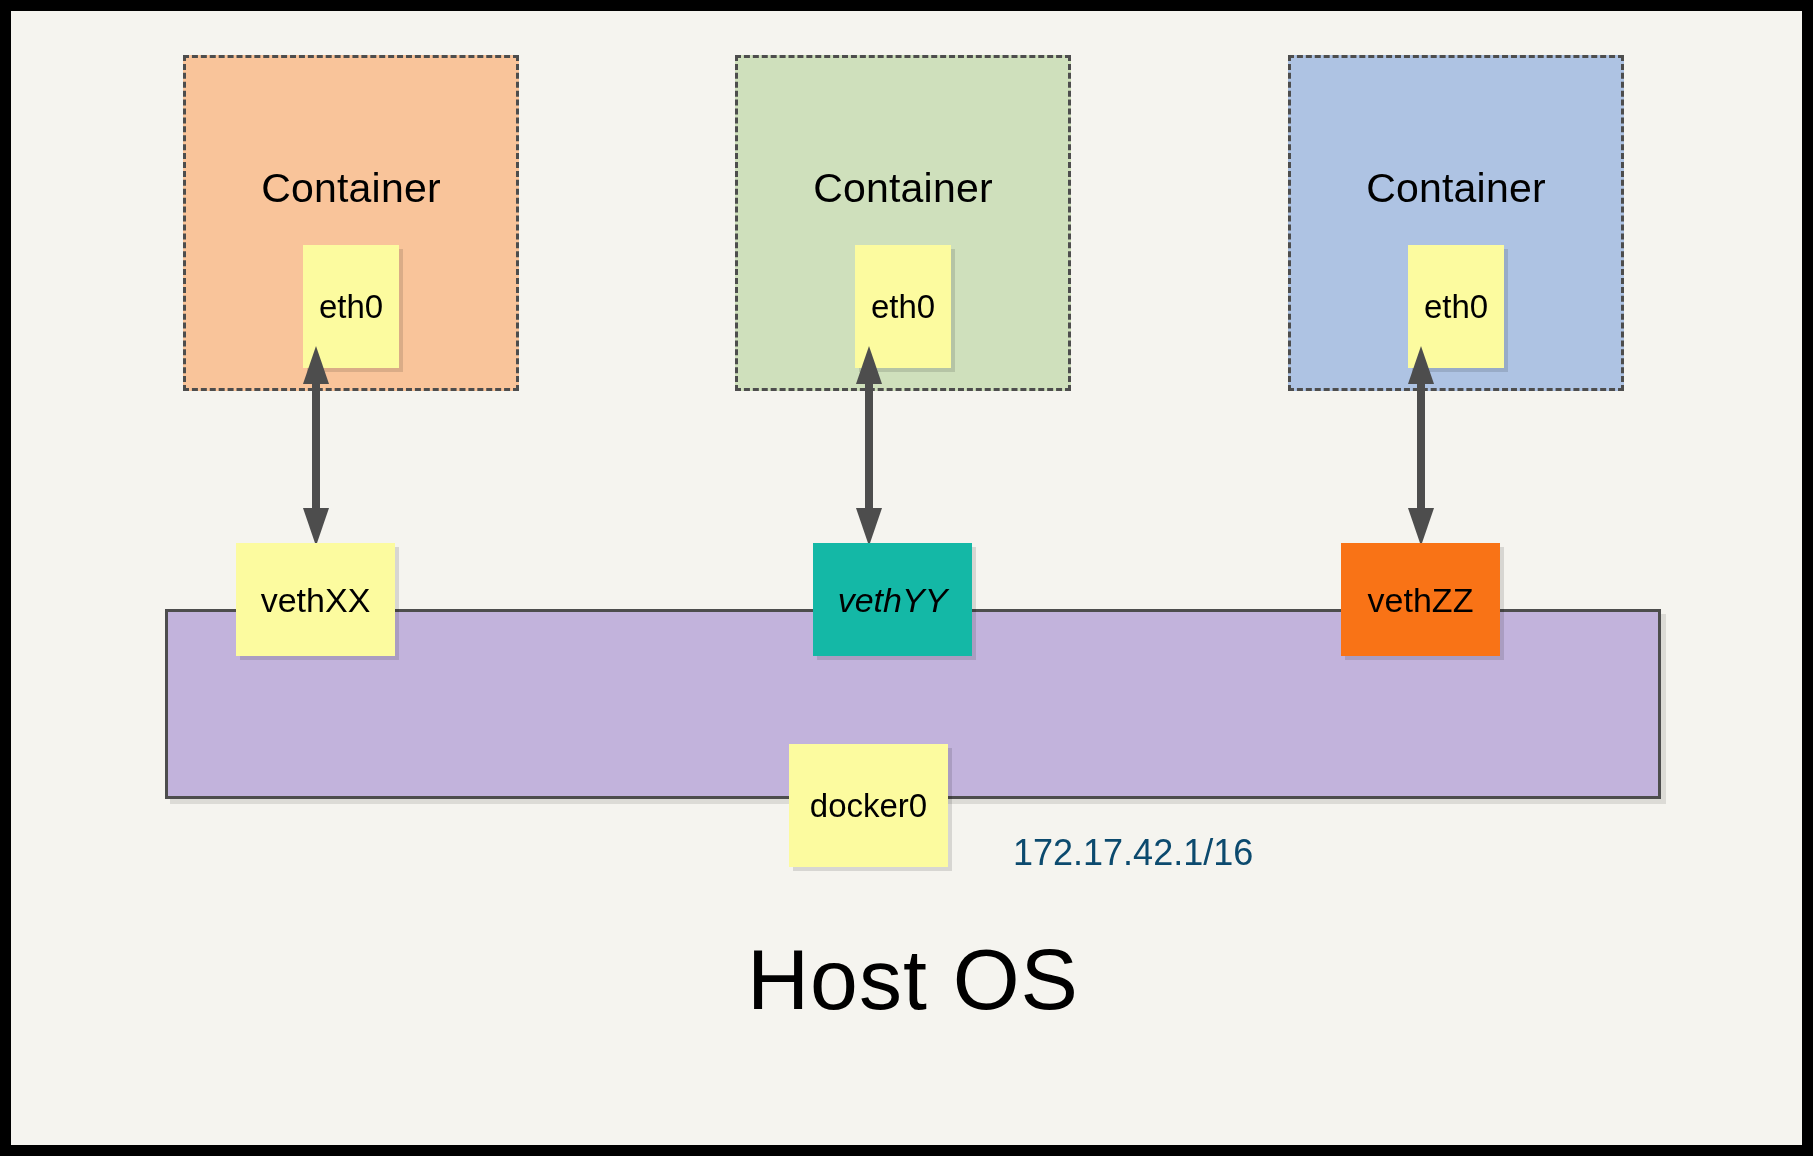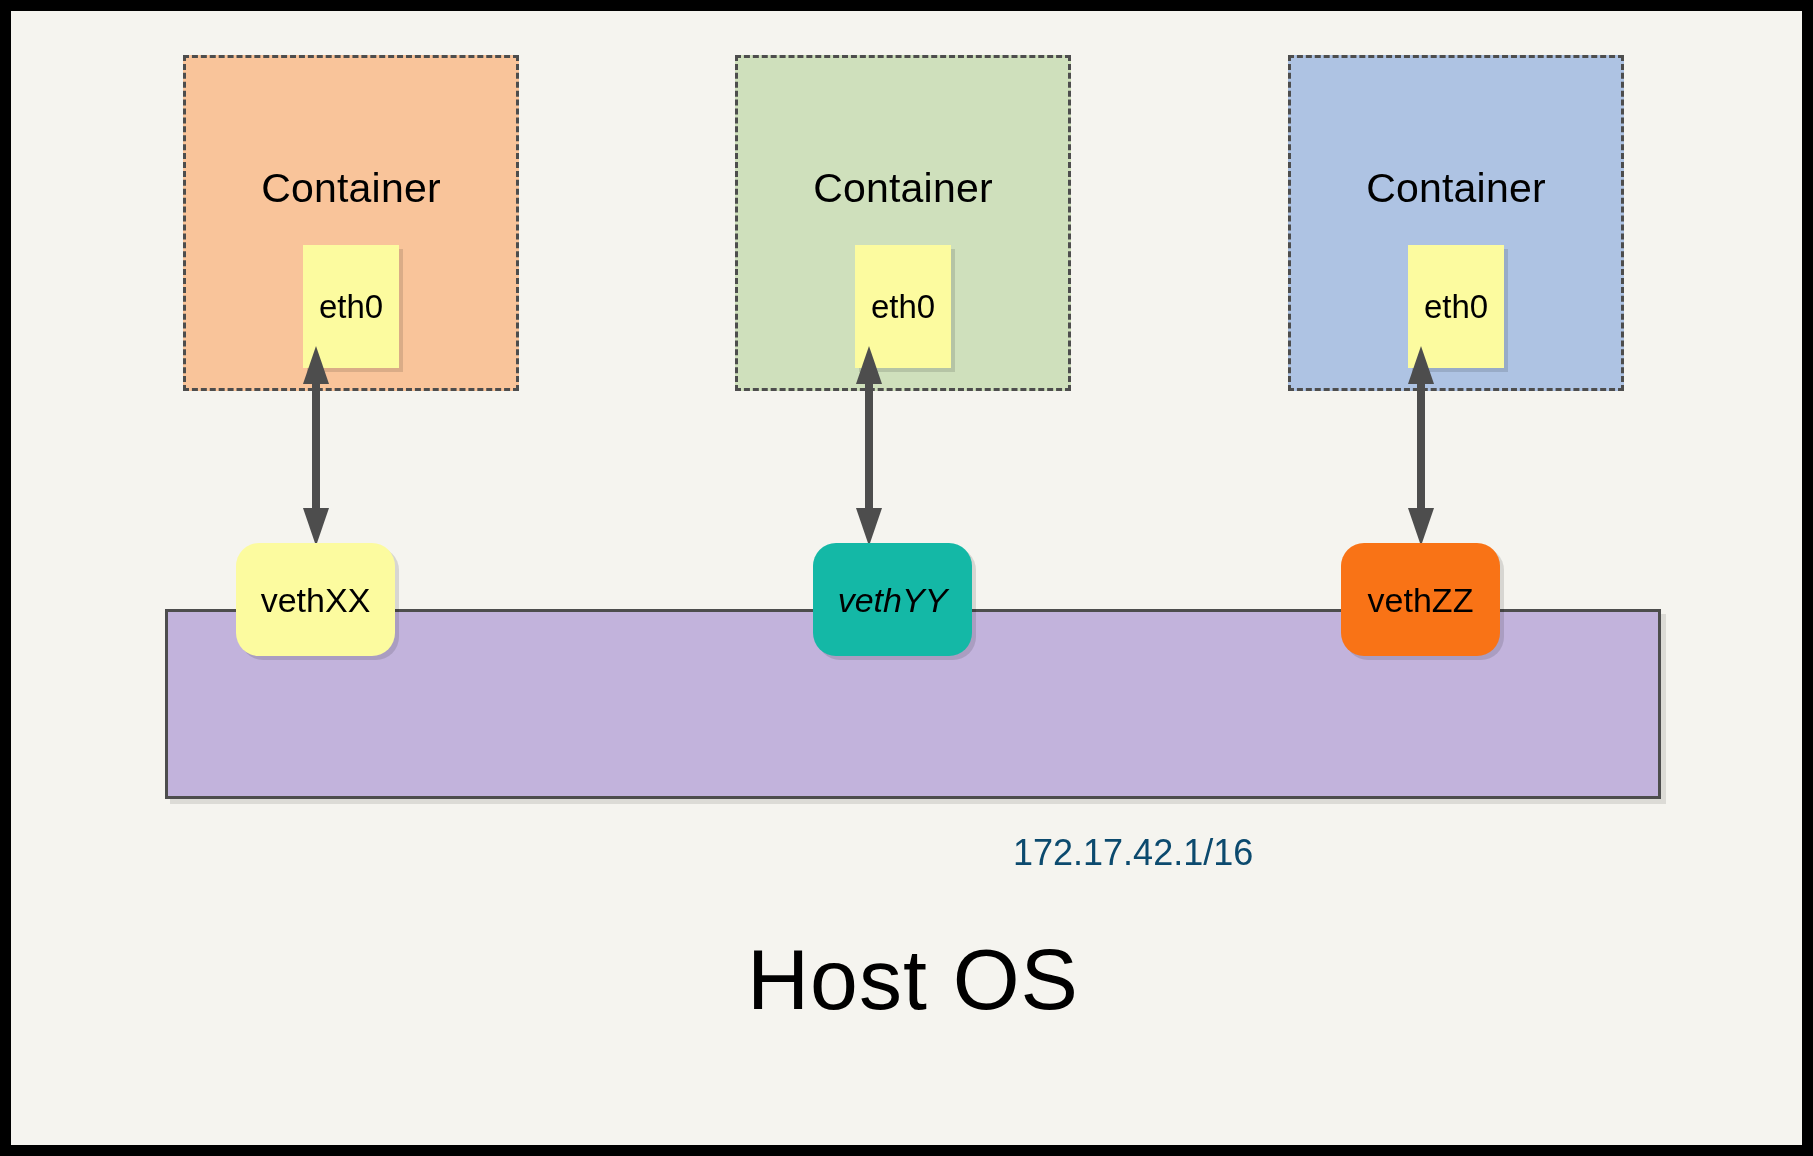--- a/index.html
+++ b/index.html
@@ -69,21 +69,20 @@
     width: 96px;
     height: 123px;
     top: 213px;
     margin-top: 21px;
   }
   .veth-box {
     width: 159px;
     height: 113px;
     top: 532px;
     font-size: 34px;
-    border-radius: 23px;
   }
 
   
   .arrow {
     position: absolute;
     top: 335px;
     width: 26px;
     height: 200px;
   }
 
@@ -184,19 +183,22 @@
     <div class="note-box veth-box" style="left: 225px; background: rgb(252, 251, 159);">
       <span>vethXX</span>
     </div>
     <div class="note-box veth-box" style="left: 802px; background: #14b8a6; font-style: italic;">
       <span>vethYY</span>
     </div>
     <div class="note-box veth-box" style="left: 1330px; background: #f97316;">
       <span>vethZZ</span>
     </div>
 
+    <div class="note-box" id="docker0-iface-box" style="background: rgb(252, 251, 159);">
+      <span>docker0</span>
+    </div>
 
     <div id="docker0-ip">172.17.42.1/16</div>
 
     <div id="host-os-label">Host OS</div>
 
   </div>
 </div>
 
 </body></html>

